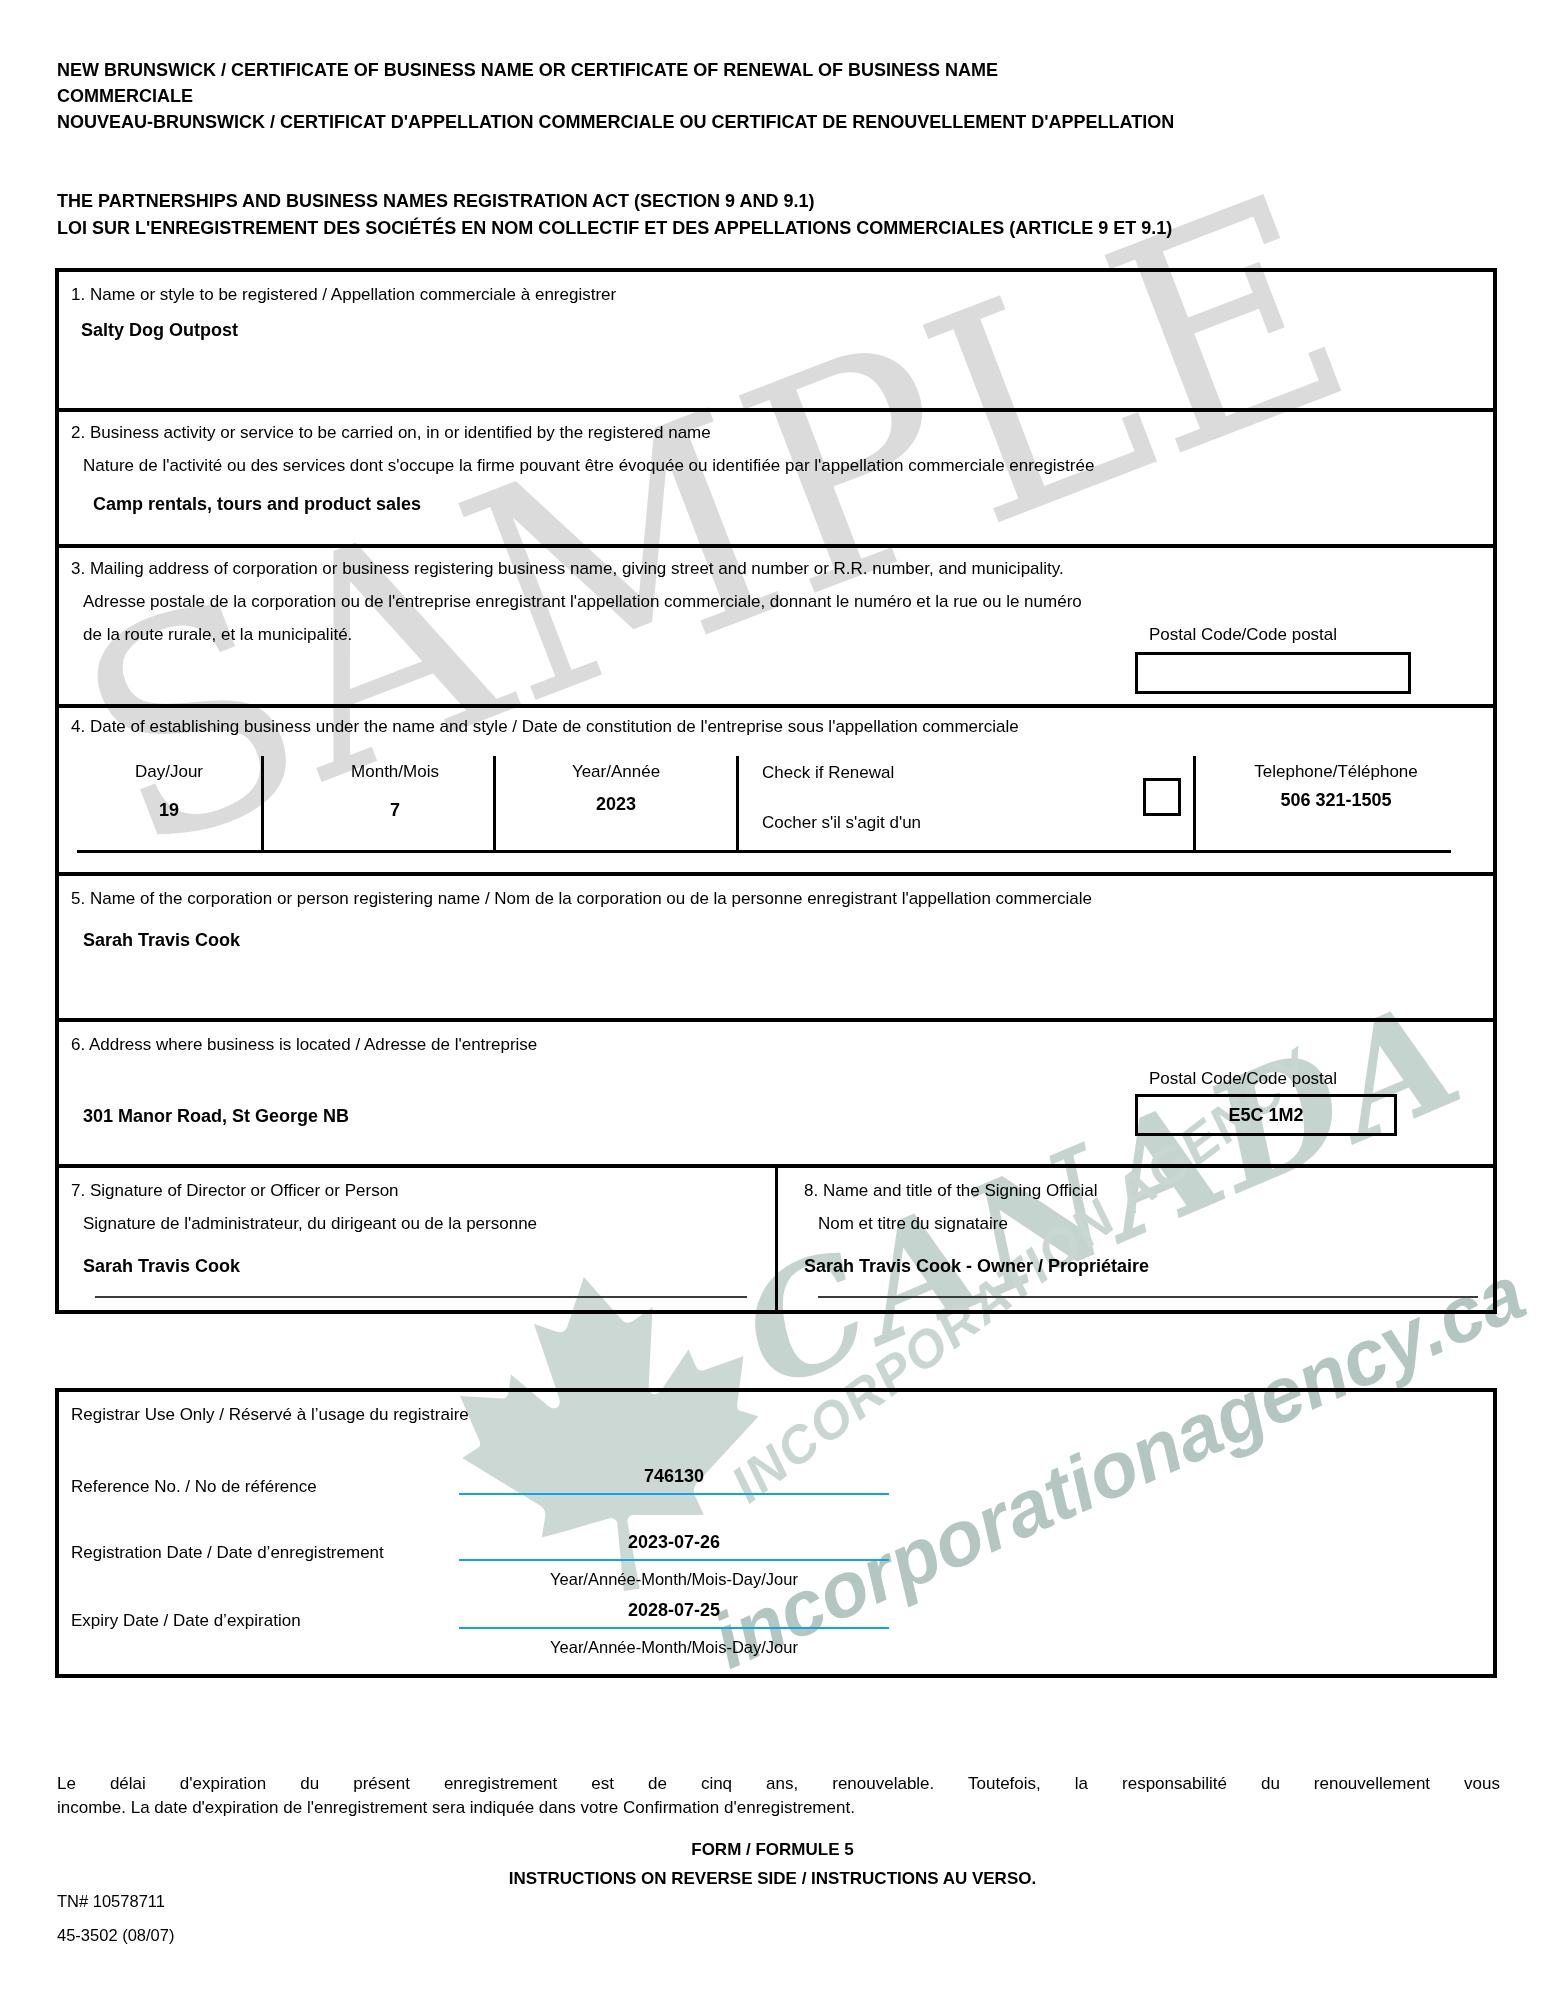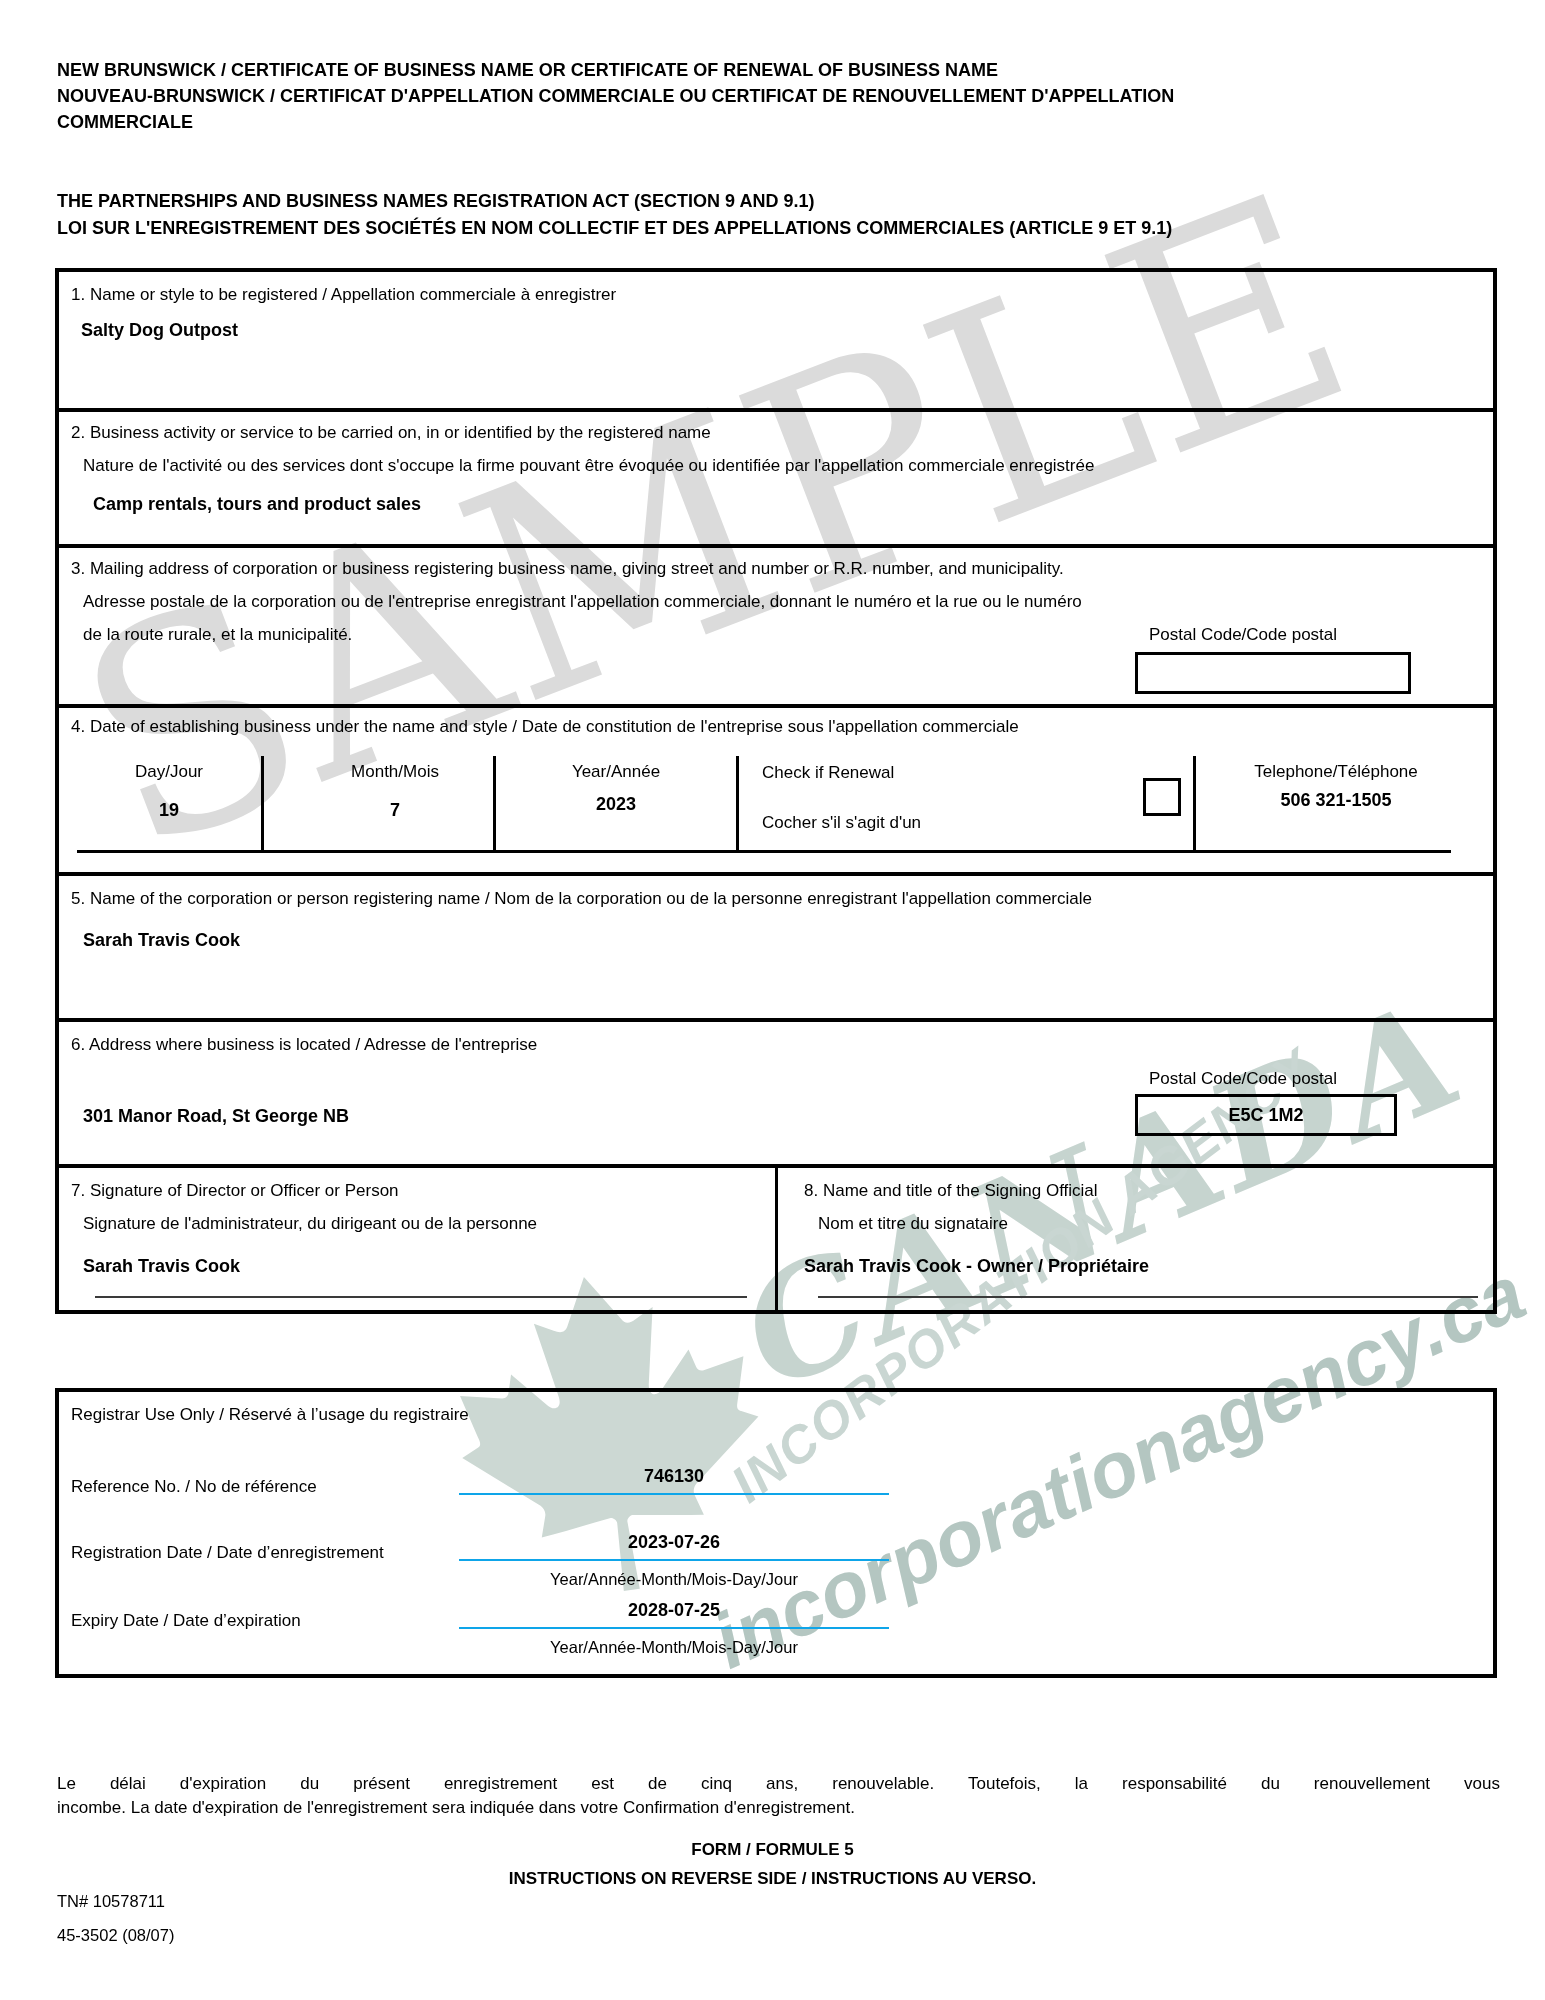--- a/index.html
+++ b/index.html
@@ -64,22 +64,22 @@
     <path fill="#ccd8d3" d="M256 21l-36 72c-5 10-13 9-22 4l-29-15 22 115c5 23-11 23-19 13l-49-55-8 28c-1 4-5 8-11 7l-64-13 17 62c4 14 7 19-4 23l-23 11 110 90c4 4 7 10 5 17l-10 32c38-4 72-10 110-15 4 0 9 5 9 9l-5 118h26l-5-118c0-4 5-9 9-9 38 5 72 11 110 15l-10-32c-2-7 1-13 5-17l110-90-23-11c-11-4-8-9-4-23l17-62-64 13c-6 1-10-3-11-7l-8-28-49 55c-8 10-24 10-19-13l22-115-29 15c-9 5-17 6-22-4z"></path>
   </svg>
   <div class="wm wm-canada" style="color: rgb(198, 212, 207);">CANADA</div>
   <div class="wm wm-agency" style="color: rgb(201, 214, 210);">INCORPORATION AGENCY</div>
   <div class="wm wm-site" style="color: rgb(180, 198, 193);">incorporationagency.ca</div>
 
   <div class="layer">
 
     <div class="abs hdr">
       <div>NEW BRUNSWICK / CERTIFICATE OF BUSINESS NAME OR CERTIFICATE OF RENEWAL OF BUSINESS NAME</div>
+      <div>COMMERCIALE</div>
       <div>NOUVEAU-BRUNSWICK / CERTIFICAT D'APPELLATION COMMERCIALE OU CERTIFICAT DE RENOUVELLEMENT D'APPELLATION</div>
-      <div>COMMERCIALE</div>
     </div>
     <div class="abs act">
       <div>THE PARTNERSHIPS AND BUSINESS NAMES REGISTRATION ACT (SECTION 9 AND 9.1)</div>
       <div>LOI SUR L'ENREGISTREMENT DES SOCIÉTÉS EN NOM COLLECTIF ET DES APPELLATIONS COMMERCIALES (ARTICLE 9 ET 9.1)</div>
     </div>
 
     <div class="abs form-main">
 
       <div class="sec" style="height:136px;">
         <div class="lbl" style="left:12px;top:12px;">1. Name or style to be registered / Appellation commerciale à enregistrer</div>

